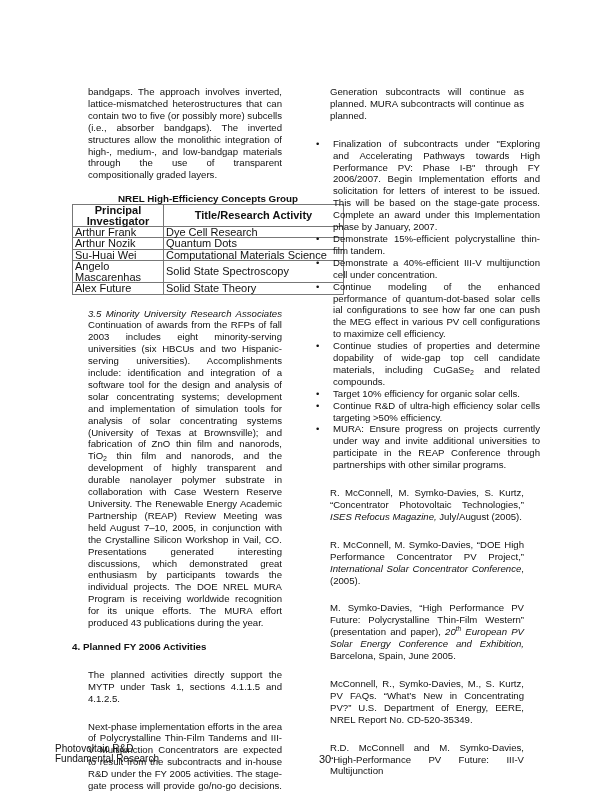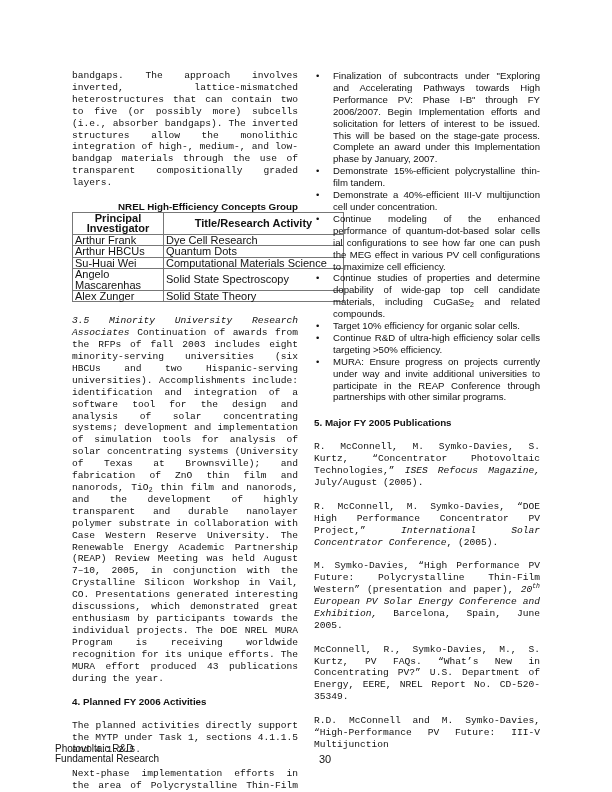--- a/index.html
+++ b/index.html
@@ -1,21 +1,21 @@
 <!DOCTYPE html>
 <html><head>
   <meta charset="utf-8">
   <style>
     html, body { margin: 0; padding: 0; background: #ffffff; }
     body { width: 612px; height: 792px; position: relative; overflow: hidden;
       font-family: "Liberation Sans", sans-serif; color: #111; }
     .col { position: absolute; width: 226px; font-size: 9.6px; line-height: 11.9px; }
     .col.left { left: 72px; top: 70px; }
     .col.right { left: 314px; top: 70px; }
-    p { margin: 0; text-align: justify; font-family: Liberation Mono, monospace; }
+    p { margin: 16px; text-align: justify; }
     .gap { margin-bottom: 11.9px; }
     .tbl-title { text-align: right; font-weight: bold; font-size: 9.8px; margin-top: 12px; line-height: 11px; }
     table { border-collapse: collapse; width: 272px; font-size: 11px; line-height: 10.4px; }
     td, th { border: 1px solid #777; padding: 0 2px; vertical-align: middle; }
     th { font-weight: bold; text-align: center; }
     td.c1 { width: 86px; }
     .sec35 { margin-top: 13px; }
     .italic { font-style: italic; }
     h2 { font-size: 9.8px; font-weight: bold; margin: 0; line-height: 12px; }
     ul { margin: 0; padding: 0; list-style: none; }
@@ -37,61 +37,61 @@
     <tbody>
         <tr>
       <th class="c1">Principal Investigator</th>
       <th>Title/Research Activity</th>
     </tr>
     <tr>
       <td class="c1">Arthur Frank</td>
       <td>Dye Cell Research</td>
     </tr>
     <tr>
-      <td class="c1">Arthur HBCUs</td>
+      <td class="c1">Arthur Nozik</td>
       <td>Quantum Dots</td>
     </tr>
     <tr>
       <td class="c1">Su-Huai Wei</td>
       <td>Computational Materials Science</td>
     </tr>
     <tr>
       <td class="c1">Angelo Mascarenhas</td>
       <td>Solid State Spectroscopy</td>
     </tr>
     <tr>
-      <td class="c1">Alex Zunger</td>
+      <td class="c1">Alex Future</td>
       <td>Solid State Theory</td>
     </tr>
   </tbody>
     </table>
 
   <p class="sec35 gap">
     <span class="italic">3.5 Minority University Research Associates</span>
     <span>Continuation of awards from the RFPs of fall 2003 includes eight minority-serving universities (six HBCUs and two Hispanic-serving universities). Accomplishments include: identification and integration of a software tool for the design and analysis of solar concentrating systems; development and implementation of simulation tools for analysis of solar concentrating systems (University of Texas at Brownsville); and fabrication of ZnO thin film and nanorods, TiO</span><sub>2</sub><span> thin film and nanorods, and the development of highly transparent and durable nanolayer polymer substrate in collaboration with Case Western Reserve University. The Renewable Energy Academic Partnership (REAP) Review Meeting was held August 7–10, 2005, in conjunction with the Crystalline Silicon Workshop in Vail, CO. Presentations generated interesting discussions, which demonstrated great enthusiasm by participants towards the individual projects. The DOE NREL MURA Program is receiving worldwide recognition for its unique efforts. The MURA effort produced 43 publications during the year.</span>
   </p>
 
   <h2 class="gap">4.  Planned FY 2006 Activities</h2>
   <p class="gap">The planned activities directly support the MYTP under Task 1, sections 4.1.1.5 and 4.1.2.5.</p>
   <p>Next-phase implementation efforts in the area of Polycrystalline Thin-Film Tandems and III-V Multijunction Concentrators are expected to result from the subcontracts and in-house R&amp;D under the FY 2005 activities. The stage-gate process will provide go/no-go decisions. The Future</p>
 </div>
 
 <div class="col right">
+  <p>Generation subcontracts will continue as planned. MURA subcontracts will continue as planned.</p>
   <ul>
     <li><span class="bullet">•</span><span>Finalization of subcontracts under "Exploring and Accelerating Pathways towards High Performance PV: Phase I-B" through FY 2006/2007.  Begin Implementation efforts and solicitation for letters of interest to be issued. This will be based on the stage-gate process. Complete an award under this Implementation phase by January, 2007.</span></li>
     <li><span class="bullet">•</span><span>Demonstrate 15%-efficient polycrystalline thin-film tandem.</span></li>
     <li><span class="bullet">•</span><span>Demonstrate a 40%-efficient III-V multijunction cell under concentration.</span></li>
     <li><span class="bullet">•</span><span>Continue modeling of the enhanced performance of quantum-dot-based solar cells ial configurations to see how far one can push the MEG effect in various PV cell configurations to maximize cell efficiency.</span></li>
     <li><span class="bullet">•</span><span>Continue studies of properties and determine dopability of wide-gap top cell candidate materials, including CuGaSe</span><sub>2</sub><span> and related compounds.</span></li>
     <li><span class="bullet">•</span><span>Target 10% efficiency for organic solar cells.</span></li>
     <li><span class="bullet">•</span><span>Continue R&amp;D of ultra-high efficiency solar cells targeting &gt;50% efficiency.</span></li>
     <li class="gap" style="margin-bottom:14px"><span class="bullet">•</span><span>MURA: Ensure progress on projects currently under way and invite additional universities to participate in the REAP Conference through partnerships with other similar programs.</span></li>
   </ul>
 
-  <h2 class="gap">5.  Major FY 2005 Publications</h2>
 
   <p class="gap"><span>R. McConnell, M. Symko-Davies, S. Kurtz, “Concentrator Photovoltaic Technologies,” </span><span class="italic">ISES Refocus Magazine,</span><span> July/August (2005).</span></p>
 
   <p class="gap"><span>R. McConnell, M. Symko-Davies, “DOE High Performance Concentrator PV Project,” </span><span class="italic">International Solar Concentrator Conference</span><span>, (2005).</span></p>
 
   <p class="gap"><span>M. Symko-Davies, “High Performance PV Future: Polycrystalline Thin-Film Western” (presentation and paper), </span><span class="italic"><span>20</span><sup>th</sup><span> European PV Solar Energy Conference and Exhibition,</span></span><span> Barcelona, Spain, June 2005.</span></p>
 
   <p class="gap">McConnell, R., Symko-Davies, M., S. Kurtz, PV FAQs. “What’s New in Concentrating PV?”  U.S. Department of Energy, EERE, NREL Report No. CD-520-35349.</p>
 
   <p>R.D. McConnell and M. Symko-Davies, “High-Performance PV Future: III-V Multijunction</p>

